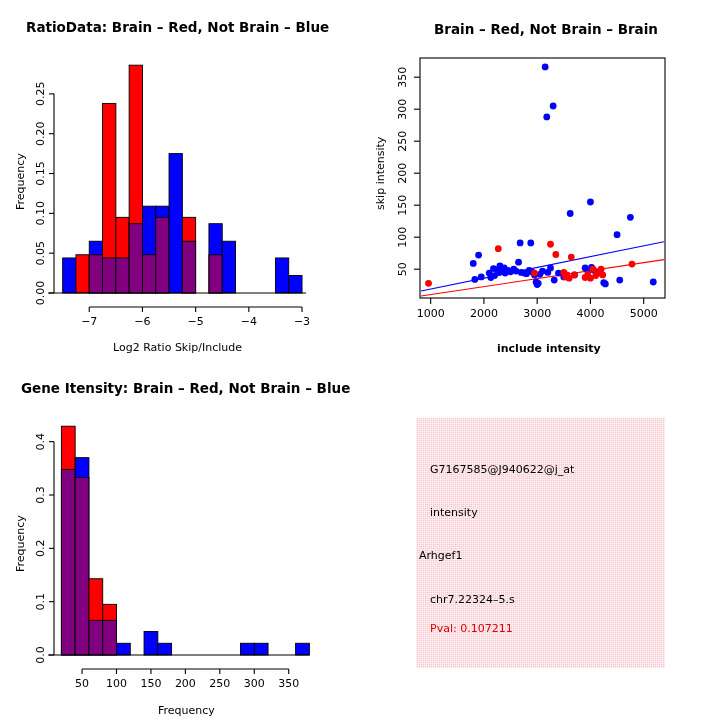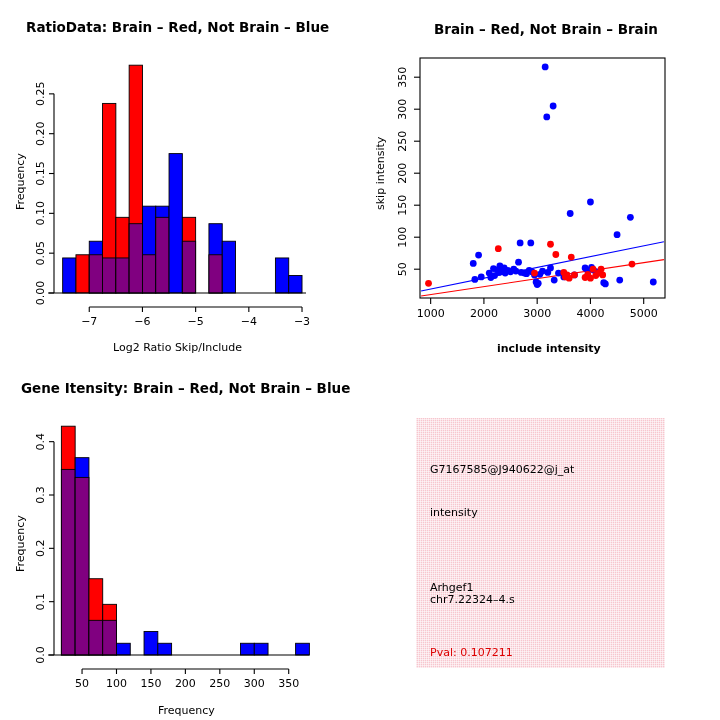--- a/index.html
+++ b/index.html
@@ -245,18 +245,18 @@
           <text x="254.26666666666665" y="327" font-size="11" font-family="&quot;DejaVu Sans&quot;,&quot;Liberation Sans&quot;,sans-serif" fill="#000" text-anchor="middle">300</text>
           <line x1="288.7111111111111" y1="309" x2="288.7111111111111" y2="314" stroke="#000" stroke-width="1.1"></line>
           <text x="288.7111111111111" y="327" font-size="11" font-family="&quot;DejaVu Sans&quot;,&quot;Liberation Sans&quot;,sans-serif" fill="#000" text-anchor="middle">350</text>
         </g>
       </svg>
   </div>
 
   <div class="infobox">
     <div class="infotext" style="left:14px;top:45px;">G7167585@J940622@j_at</div>
     <div class="infotext" style="left:14px;top:88px;">intensity</div>
-    <div class="infotext" style="left:14px;top:131px;margin-top:32px;">Arhgef1</div>
-    <div class="infotext" style="left:14px;top:175px;">chr7.22324–4.s</div>
-    <div class="infotext pval" style="left:14px;top:228px;">Pval: 0.107211</div>
+    <div class="infotext" style="left:3px;top:131px;">Arhgef1</div>
+    <div class="infotext" style="left:14px;top:175px;">chr7.22324–5.s</div>
+    <div class="infotext pval" style="left:14px;top:204px;">Pval: 0.107211</div>
   </div>
 
 </div>
 
 </body></html>

